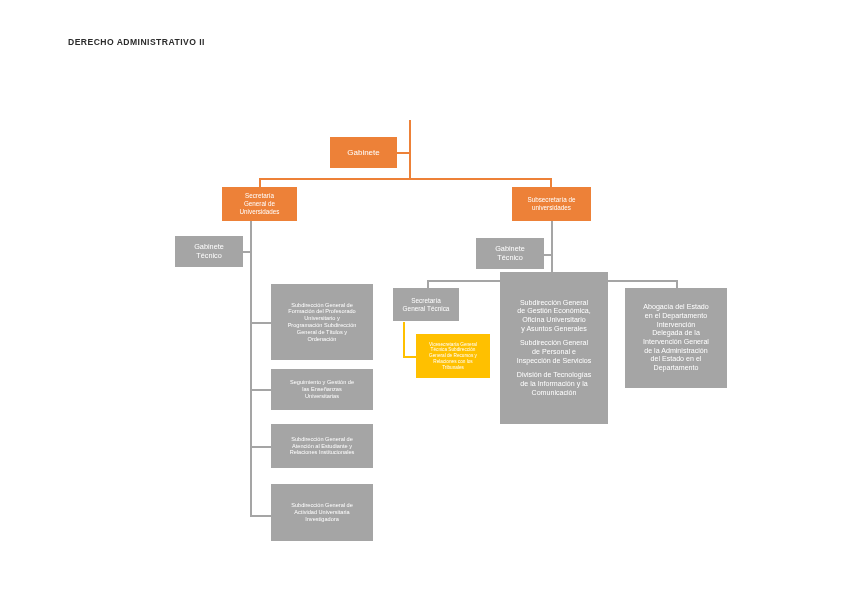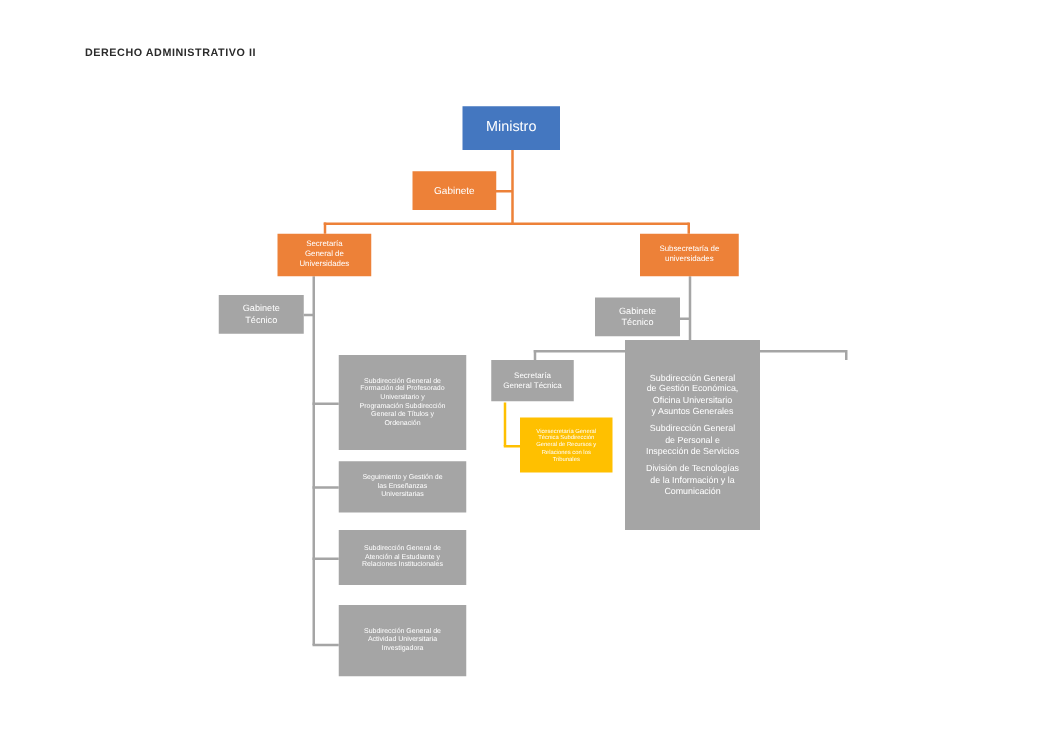--- a/index.html
+++ b/index.html
@@ -96,23 +96,20 @@
   <div class="line h-gray" style="left:543px; top:254px; width:9px;"></div>
 
   <div class="line h-gray" style="left:427px; top:280px; width:250px;"></div>
   <div class="line v-gray" style="left:427px; top:280px; height:8px;"></div>
   <div class="line v-gray" style="left:551px; top:280px; height:8px;"></div>
   <div class="line v-gray" style="left:676px; top:280px; height:8px;"></div>
 
   <div class="line v-yellow" style="left:403px; top:322px; height:35px;"></div>
   <div class="line h-yellow" style="left:403px; top:356px; width:13px;"></div>
 
-  <div class="node blue" style="left:370px; top:85px; width:78px; height:35px; font-size:11.5px;">
-    <span class="ln">Ministro</span>
-  </div>
 
   <div class="node orange" style="left:330px; top:137px; width:67px; height:31px; font-size:8px;">
     <span class="ln">Gabinete</span>
   </div>
 
   <div class="node orange" style="left:222px; top:187px; width:75px; height:34px; font-size:6.3px;">
     <span class="ln">Secretaría</span>
     <span class="ln">General de</span>
     <span class="ln">Universidades</span>
   </div>
@@ -184,14 +181,24 @@
       <span class="ln">de Personal e</span>
       <span class="ln">Inspección de Servicios</span>
     </span>
     <span class="para">
       <span class="ln">División de Tecnologías</span>
       <span class="ln">de la Información y la</span>
       <span class="ln">Comunicación</span>
     </span>
   </div>
 
+  <div class="node gray" style="left:625px; top:288px; width:102px; height:100px; font-size:7.1px;">
+    <span class="ln">Abogacía del Estado</span>
+    <span class="ln">en el Departamento</span>
+    <span class="ln">Intervención</span>
+    <span class="ln">Delegada de la</span>
+    <span class="ln">Intervención General</span>
+    <span class="ln">de la Administración</span>
+    <span class="ln">del Estado en el</span>
+    <span class="ln">Departamento</span>
+  </div>
 
 </div>
 
 </body></html>

